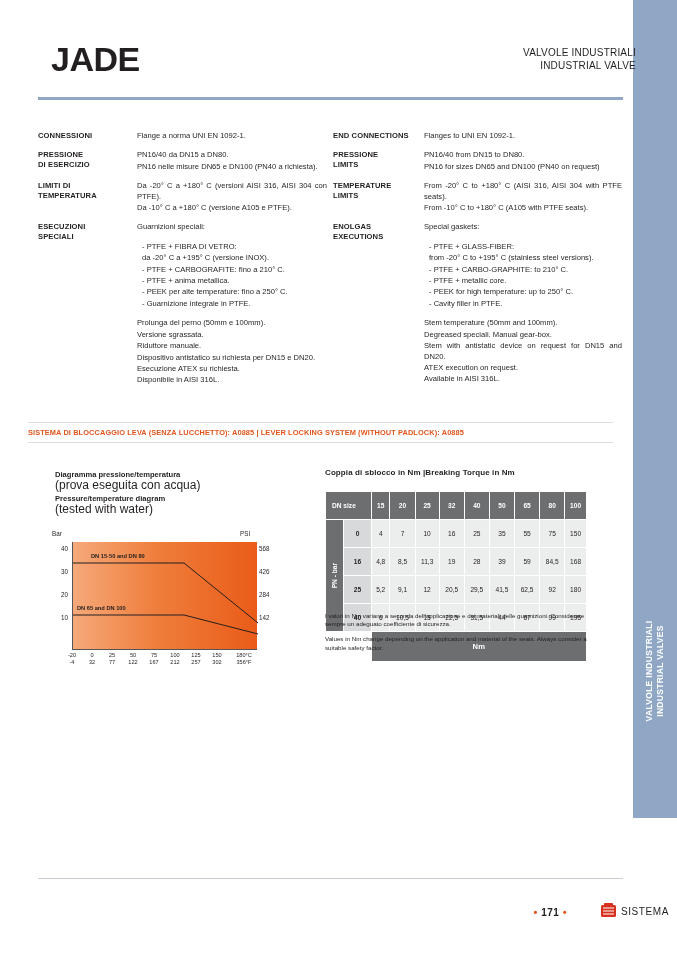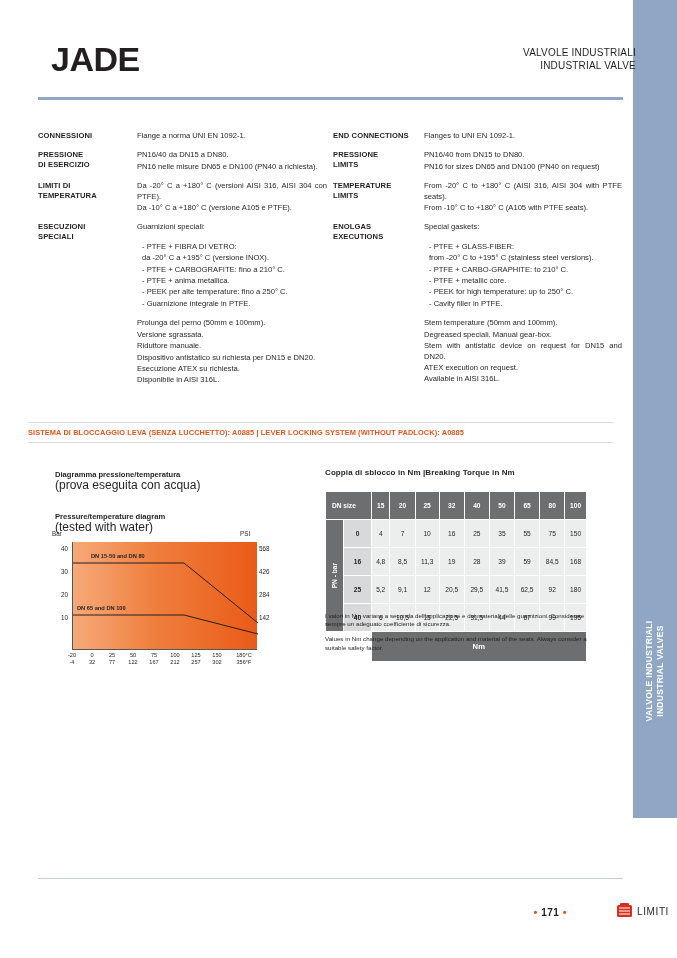--- a/index.html
+++ b/index.html
@@ -65,21 +65,21 @@
     position:absolute; left:28px; top:422px; width:585px;
     border-top:1px solid #d9dde2; border-bottom:1px solid #d9dde2;
     padding:5px 0 5px 0;
   }
   .band-text { font-size:7.4px; font-weight:bold; color:#e2561e; letter-spacing:.1px; }
 
   
   .diagram-block { position:absolute; left:55px; top:470px; width:265px; }
   .dg-title { font-size:7.6px; font-weight:bold; line-height:10px; }
   .dg-sub { font-size:12px; line-height:10px; }
-  .dg-title2 { font-size:7.6px; font-weight:bold; line-height:10px; margin-top:22px; }
+  .dg-title2 { font-size:7.6px; font-weight:bold; line-height:10px; margin-top:4px; }
 
   .chart-wrap { position:absolute; left:50px; top:530px; width:235px; height:140px; }
   .chart-axis-lbl { position:absolute; font-size:6.3px; color:#231f20; }
   .plot {
     position:absolute; left:22px; top:12px; width:185px; height:108px;
     background: linear-gradient(to right, #f6a97a, #ef7e3c 45%, #ea5b18 100%);
     border-left:1px solid #555; border-bottom:1px solid #555;
   }
   .plot svg { position:absolute; left:0; top:0; }
   .lbl-in {
@@ -416,16 +416,16 @@
     <span class="dot">•</span>
   </div>
   <div class="brand">
     <span class="brand-mark">
       <svg width="15" height="16" viewBox="0 0 15 16">
         <rect x="0" y="2" width="15" height="12" rx="1.5" fill="#d6301f"></rect>
         <rect x="3" y="0" width="9" height="3" rx="1" fill="#d6301f"></rect>
         <path d="M2 5 H13 M2 8 H13 M2 11 H13" stroke="#ffffff" stroke-width="1.2"></path>
       </svg>
     </span>
-    <span class="brand-name">LIMITI</span>
+    <span class="brand-name">SISTEMA</span>
   </div>
 
 </div>
 
 </body></html>

